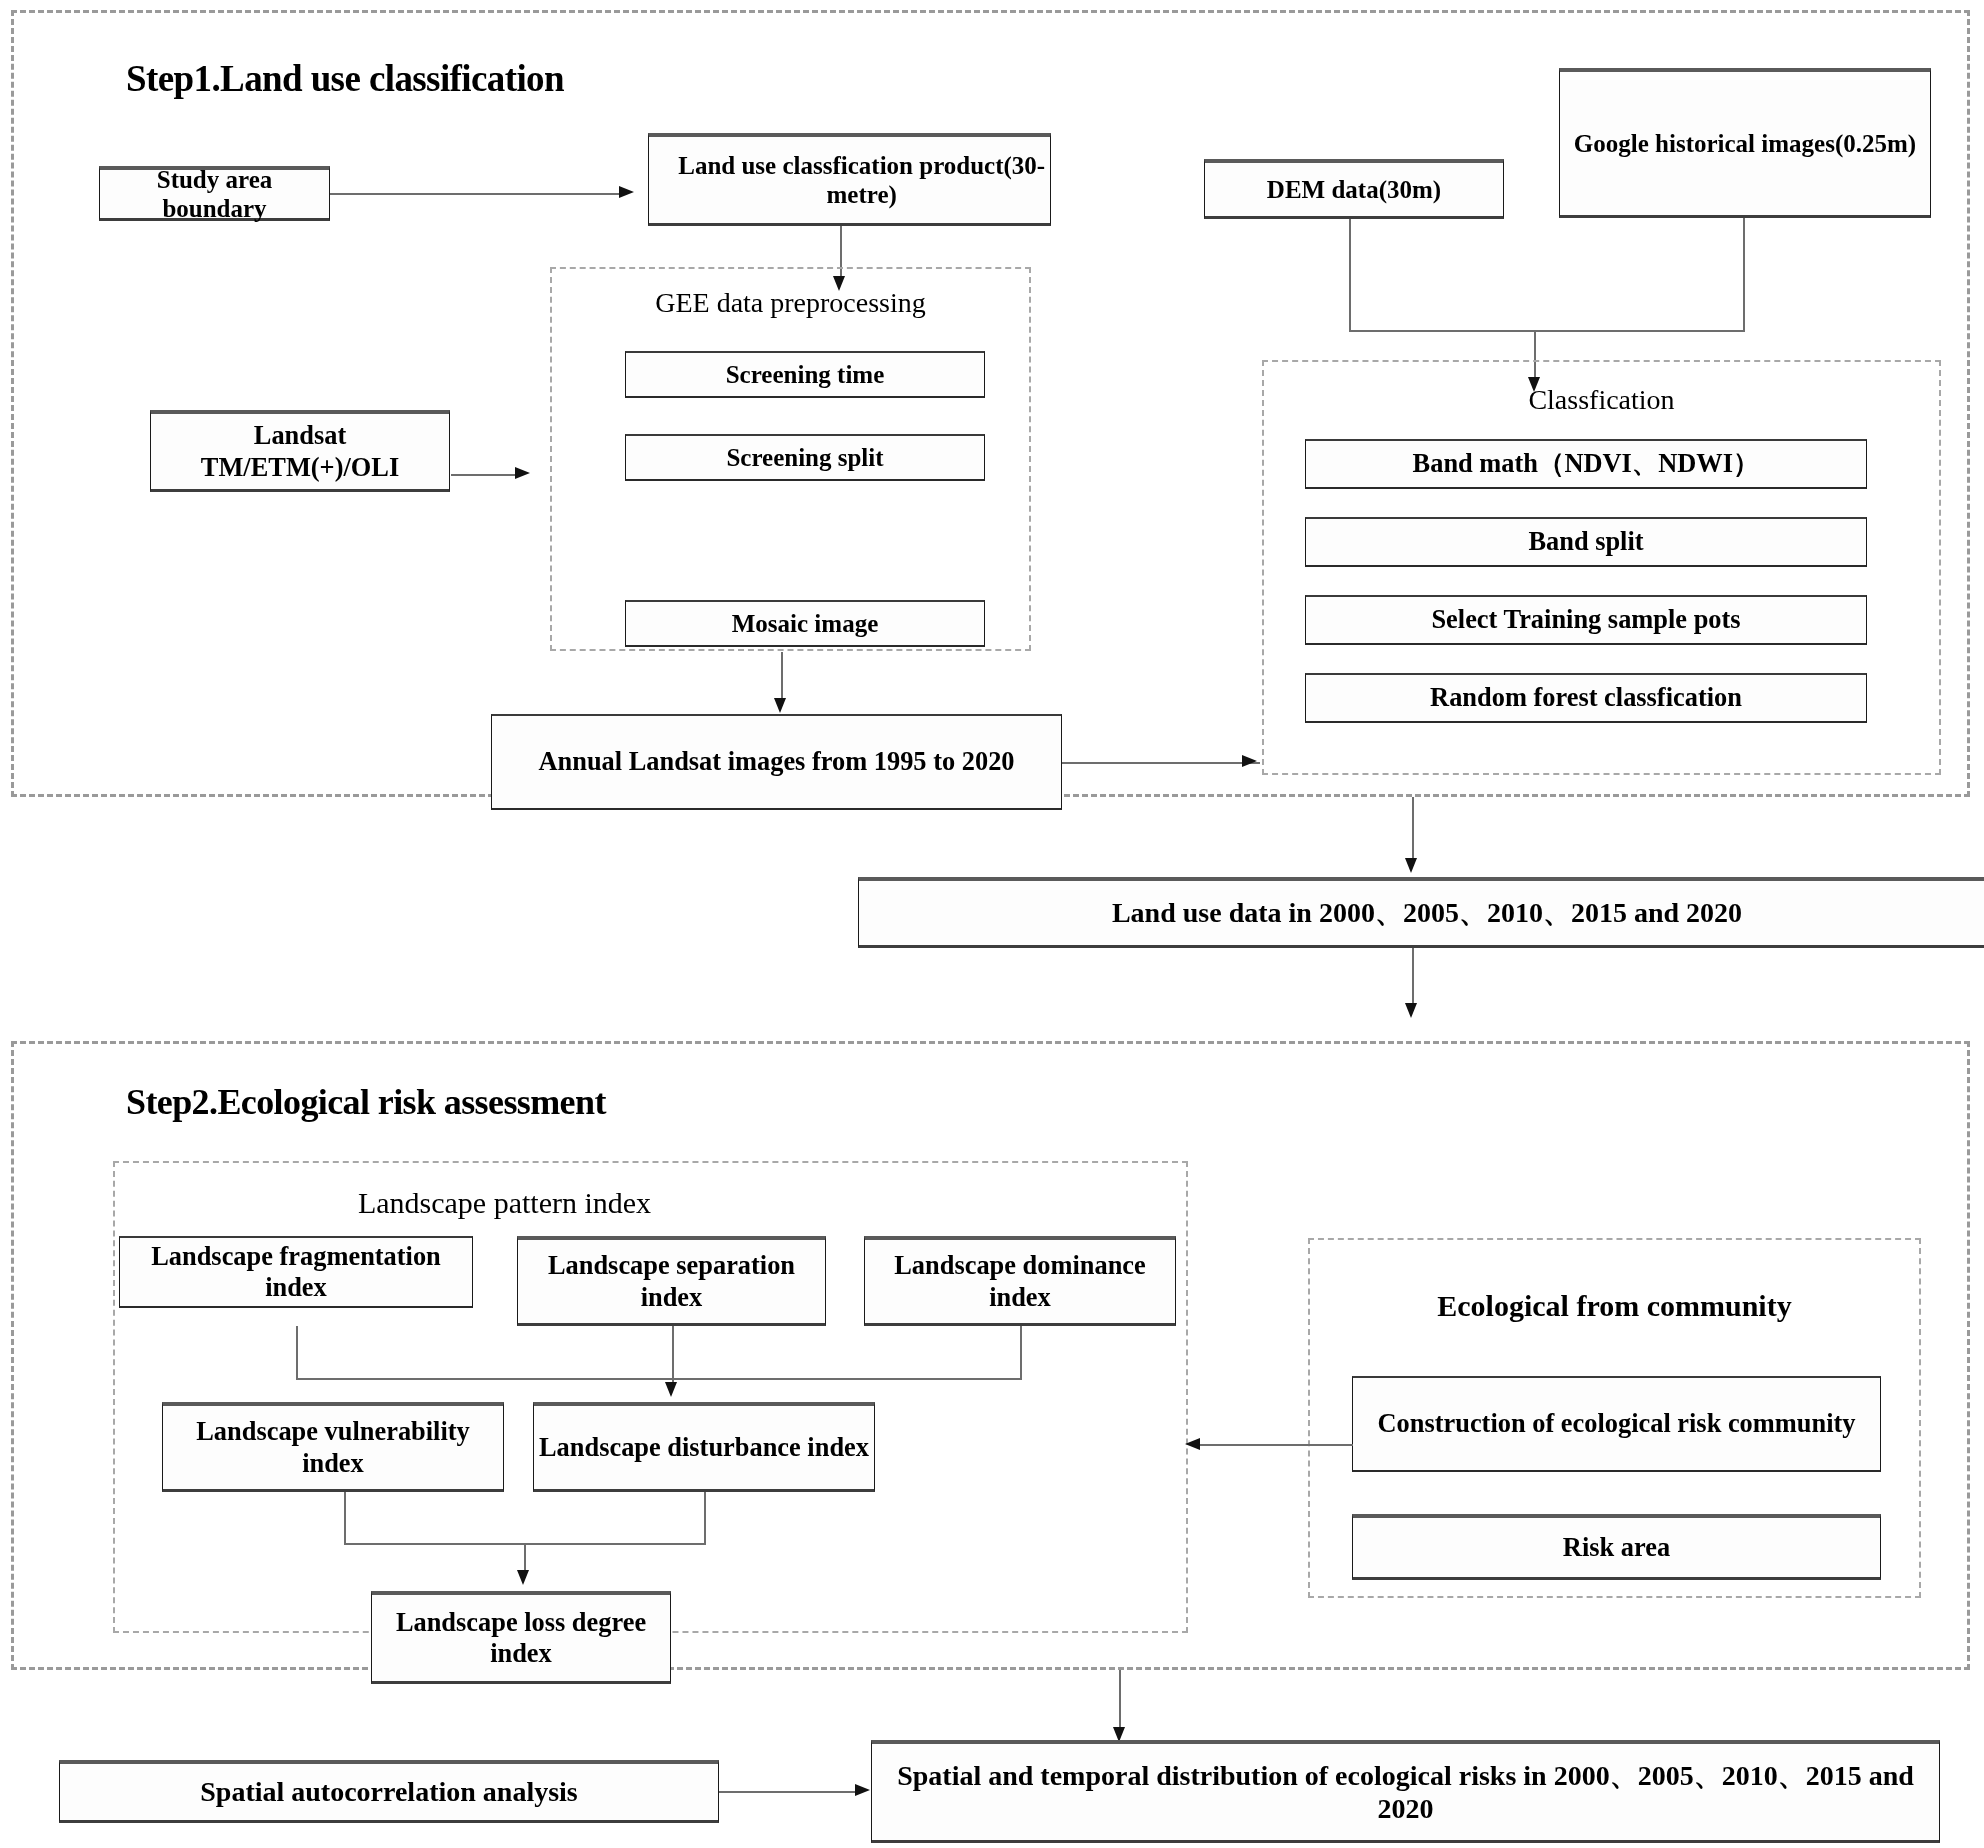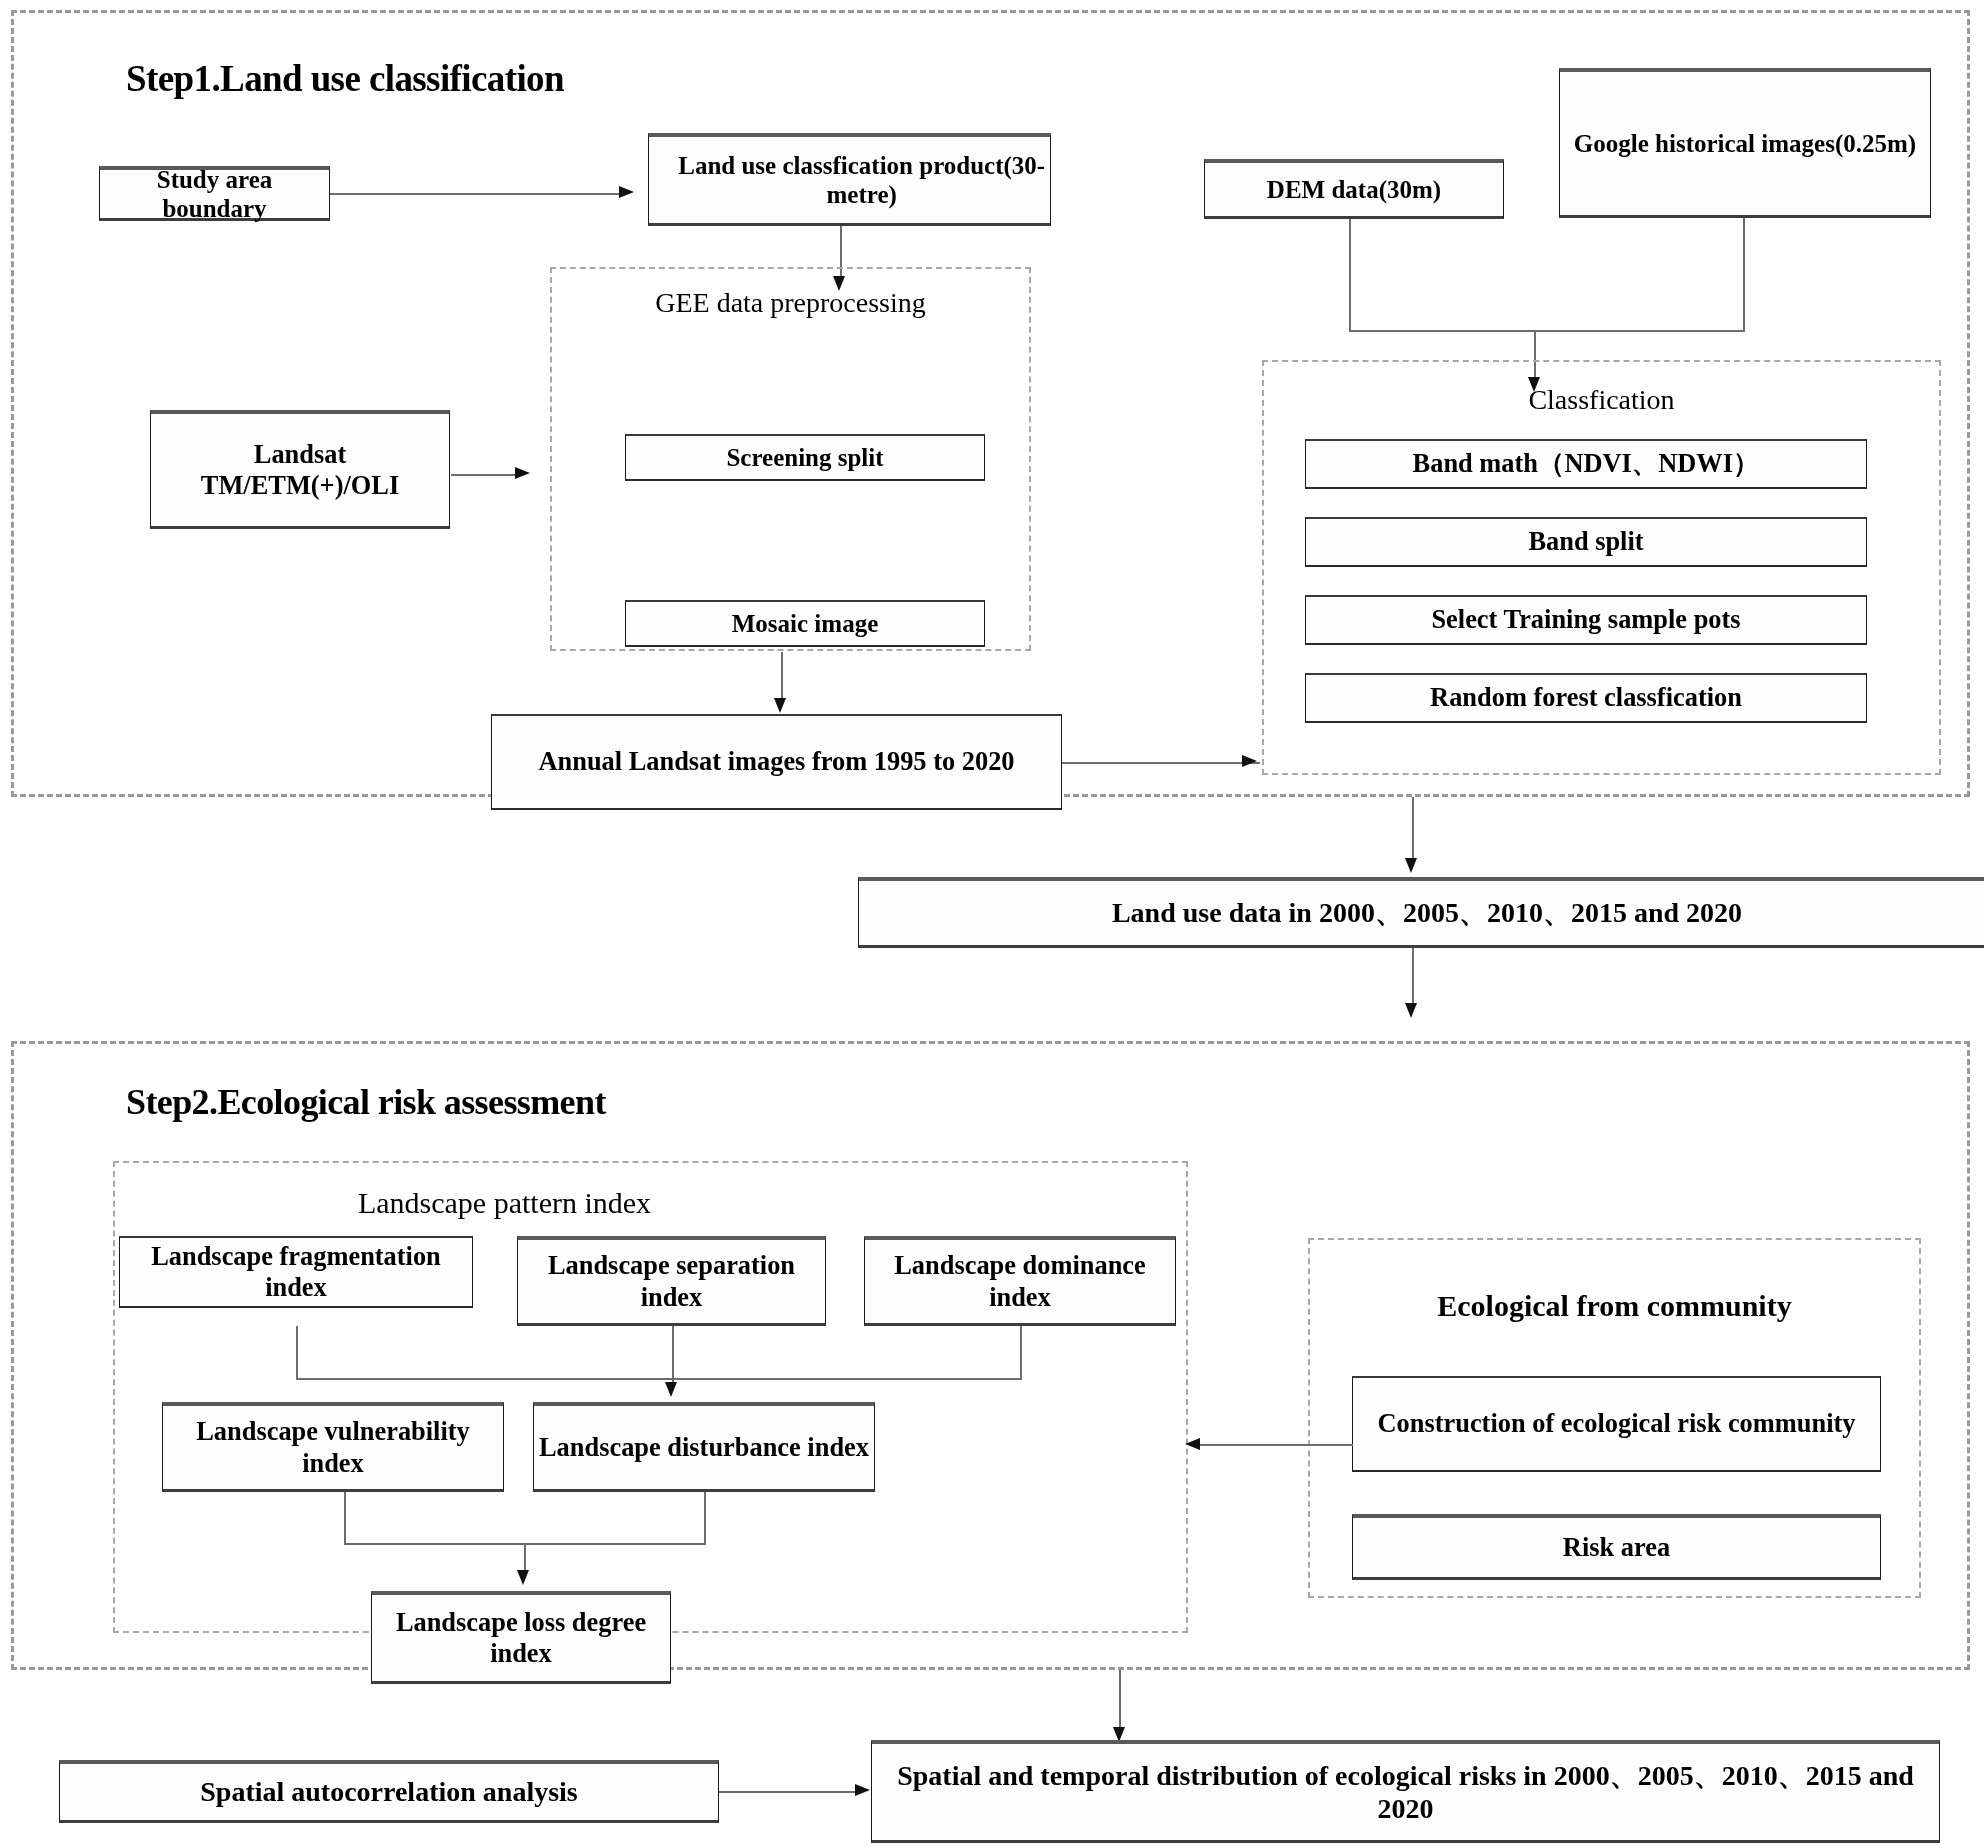--- a/index.html
+++ b/index.html
@@ -120,24 +120,25 @@
 
   <div class="vline" style="left:1349px; top:219px; height:113px;"></div>
   <div class="vline" style="left:1743px; top:218px; height:114px;"></div>
   <div class="hline" style="left:1349px; top:330px; width:396px;"></div>
   <div class="vline" style="left:1534px; top:330px; height:57px;"></div>
   <div class="arrow-down" style="left:1528px; top:377px;"></div>
 
   <div class="dash-inner" style="left:550px; top:267px; width:481px; height:384px;"></div>
   <div class="group-title" style="left:550px; top:287px; width:481px; font-size:28px;">GEE data preprocessing</div>
 
+  <div class="box plain" style="left:625px; top:351px; width:360px; height:47px; font-size:25px;">Screening time</div>
   <div class="box plain" style="left:625px; top:434px; width:360px; height:47px; font-size:25px;">Screening split</div>
   <div class="box plain" style="left:625px; top:600px; width:360px; height:47px; font-size:25px;">Mosaic image</div>
 
-  <div class="box" style="left:150px; top:410px; width:300px; height:119px; font-size:26.4px;">Landsat TM/ETM(+)/OLI</div>
+  <div class="box" style="left:150px; top:410px; width:300px; height:82px; font-size:26.4px;">Landsat TM/ETM(+)/OLI</div>
 
   <div class="hline" style="left:451px; top:474px; width:66px;"></div>
   <div class="arrow-right" style="left:515px; top:467px;"></div>
 
   <div class="vline" style="left:781px; top:652px; height:54px;"></div>
   <div class="arrow-down" style="left:774px; top:698px;"></div>
 
   <div class="box plain" style="left:491px; top:714px; width:571px; height:96px; font-size:26.4px;">Annual Landsat images from 1995 to 2020</div>
 
   <div class="hline" style="left:1062px; top:762px; width:198px;"></div>

